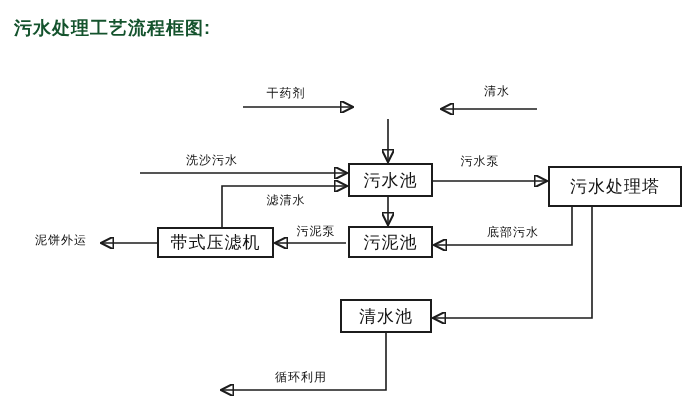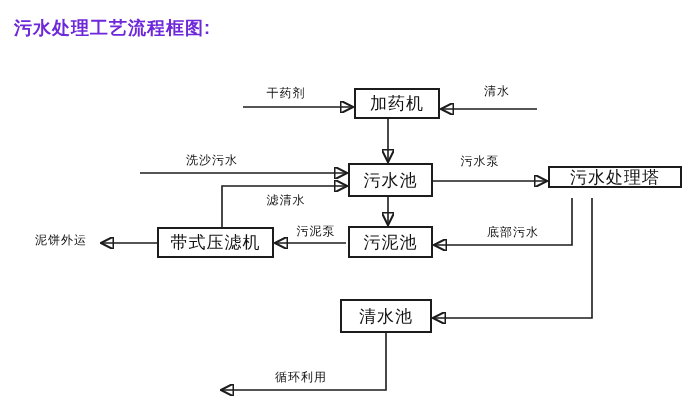--- a/index.html
+++ b/index.html
@@ -2,21 +2,21 @@
 <html><head>
 <meta charset="utf-8">
 <style>
   html, body { margin:0; padding:0; background:#ffffff; }
   .canvas {
     position:relative; width:700px; height:420px; background:#ffffff;
     font-family:"Liberation Sans", sans-serif; overflow:hidden; color:#000;
   }
   .title {
     position:absolute; left:14px; top:16px;
-    font-size:18px; font-weight:bold; letter-spacing:1px; color:#6d28d9;
+    font-size:18px; font-weight:bold; letter-spacing:1px; color:#14532d;
   }
   .wires { position:absolute; left:0; top:0; width:700px; height:420px; }
   .wires path { fill:none; stroke:#1c1c1c; stroke-width:1.6px; }
   .node {
     position:absolute; box-sizing:border-box;
     border:2px solid #1c1c1c; background:#ffffff;
     display:flex; align-items:center; justify-content:center;
     font-size:17px; letter-spacing:1px; color:#111; white-space:nowrap;
   }
   .elabel {
@@ -45,23 +45,22 @@
     <path d="M222,227 L222,186 L346,186" marker-end="url(#arr)"></path>
     <path d="M433,181 L546,181" marker-end="url(#arr)"></path>
     <path d="M388,197 L388,224" marker-end="url(#arr)"></path>
     <path d="M572,198 L572,245 L435,245" marker-end="url(#arr)"></path>
     <path d="M592,198 L592,318 L434,318" marker-end="url(#arr)"></path>
     <path d="M346,243 L276,243" marker-end="url(#arr)"></path>
     <path d="M157,243 L102,243" marker-end="url(#arr)"></path>
     <path d="M386,333 L386,390 L222,390" marker-end="url(#arr)"></path>
   </svg>
 
-  <div class="node" style="left:354px; top:88px;  width:86px;  height:31px;">加药机</div>
   <div class="node" style="left:348px; top:163px; width:85px;  height:34px;">污水池</div>
-  <div class="node" style="left:548px; top:166px; width:134px; height:22px;">污水处理塔</div>
+  <div class="node" style="left:548px; top:166px; width:134px; height:41px;">污水处理塔</div>
   <div class="node" style="left:348px; top:226px; width:85px;  height:32px;">污泥池</div>
   <div class="node" style="left:157px; top:227px; width:117px; height:31px;">带式压滤机</div>
   <div class="node" style="left:340px; top:299px; width:92px;  height:34px;">清水池</div>
 
   <div class="elabel" style="left:286px; top:93px;">干药剂</div>
   <div class="elabel" style="left:497px; top:91px;text-align:center;">清水</div>
   <div class="elabel" style="left:212px; top:160px;">洗沙污水</div>
   <div class="elabel" style="left:480px; top:161px;">污水泵</div>
   <div class="elabel" style="left:286px; top:200px;">滤清水</div>
   <div class="elabel" style="left:316px; top:231px;">污泥泵</div>

